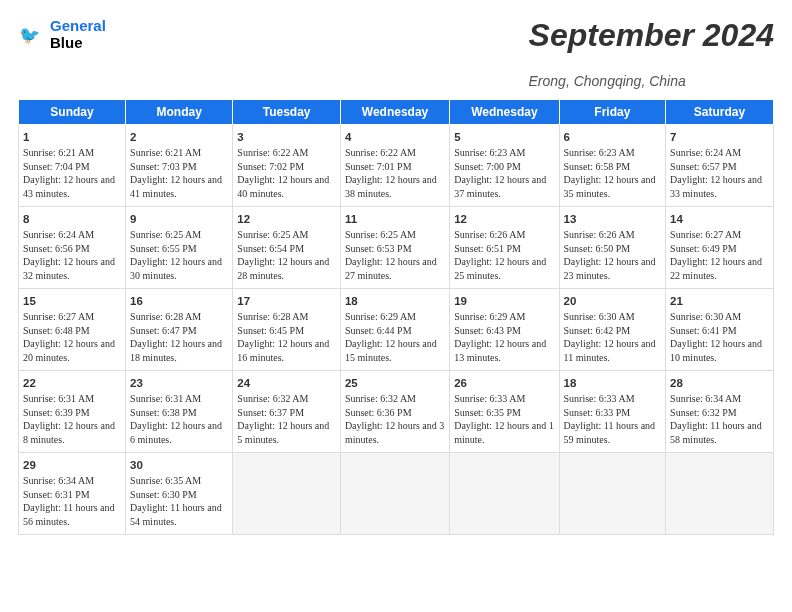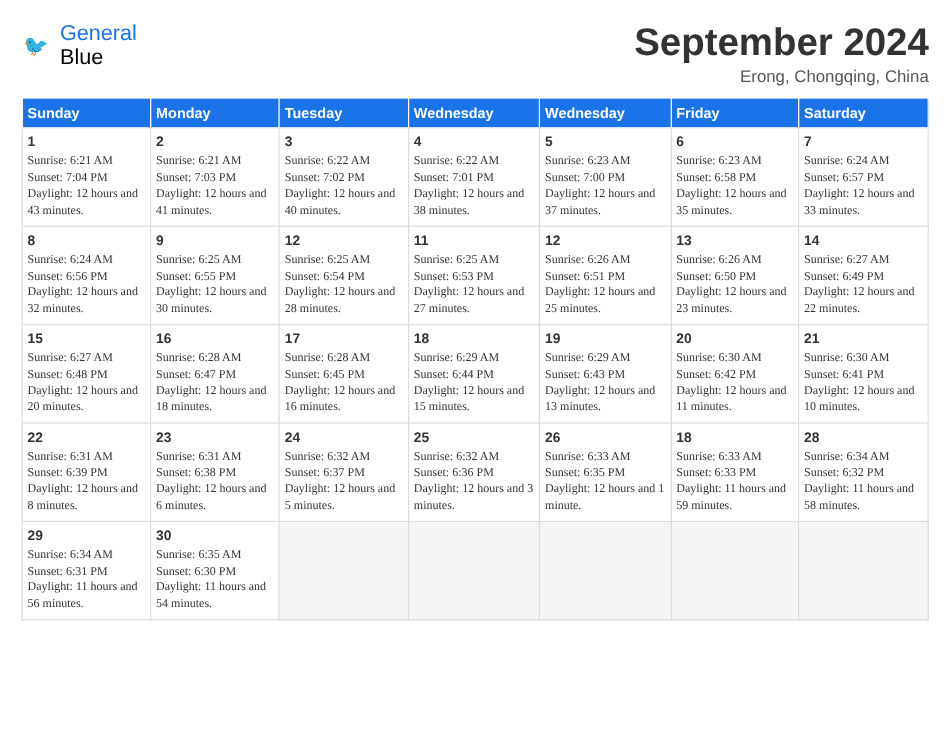--- a/index.html
+++ b/index.html
@@ -21,58 +21,58 @@
       justify-content: space-between;
       align-items: flex-start;
       margin-bottom: 10px;
     }
     .logo {
       display: flex;
       align-items: center;
       gap: 4px;
     }
     .logo-text {
-      font-size: 18px;
-      font-weight: normal;
+      font-size: 15px;
+      font-weight: bold;
       line-height: 1.1;
       color: #333;
     }
     .logo-text span {
       color: #1a73e8;
     }
     .logo-bird {
       width: 28px;
       height: 28px;
     }
     .title-block {
-      text-align: right;
+      font-style: italic;
     }
     .month-title {
       font-size: 32px;
       font-weight: bold;
       color: #333;
       line-height: 1.1;
     }
     .subtitle {
       font-size: 14px;
       color: #555;
-      margin-top: 2px;
+      margin-top: 20px;
     }
     .calendar {
       width: 100%;
       border-collapse: collapse;
       font-size: 10.5px;
     }
     .calendar thead tr th {
       background: #1a73e8;
       color: #fff;
       font-weight: bold;
       font-size: 12px;
       padding: 5px 4px;
-      text-align: left;
+      text-align: center;
       border: 1px solid #fff;
     }
     .calendar tbody tr td {
       vertical-align: top;
       padding: 4px 4px 4px 4px;
       border: 1px solid #ddd;
       background: #fff;
       height: 82px;
       width: 113px;
       color: #333;

